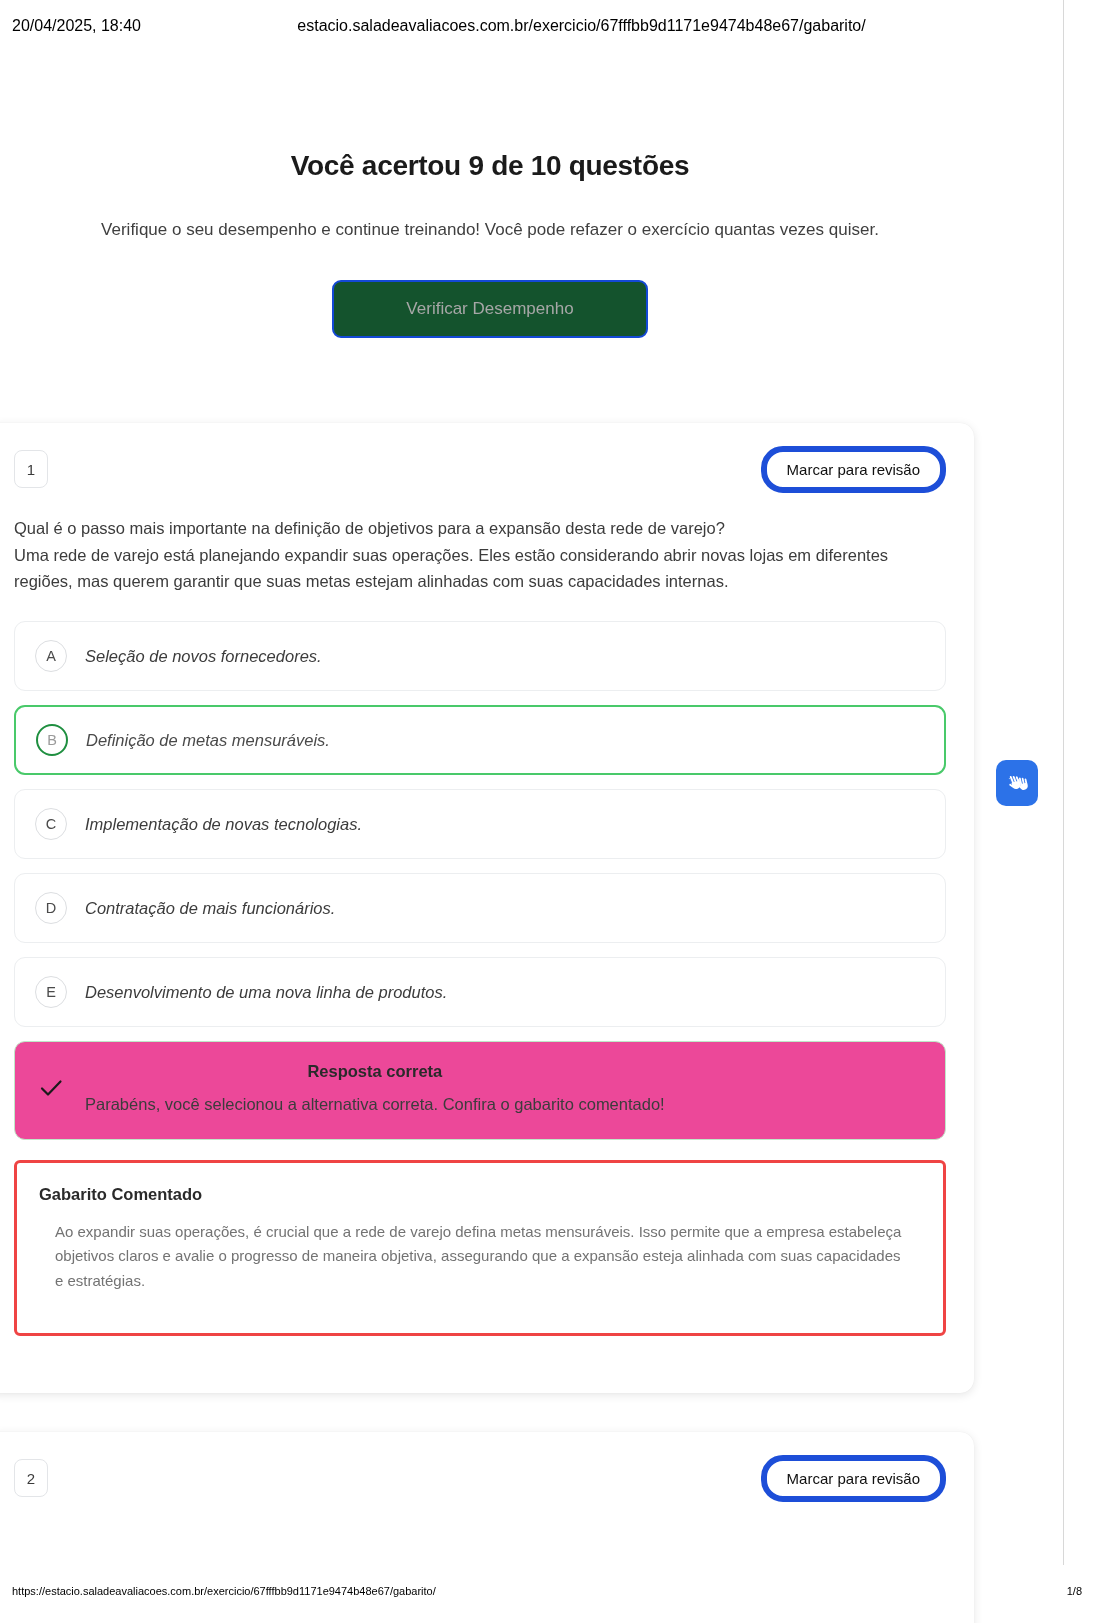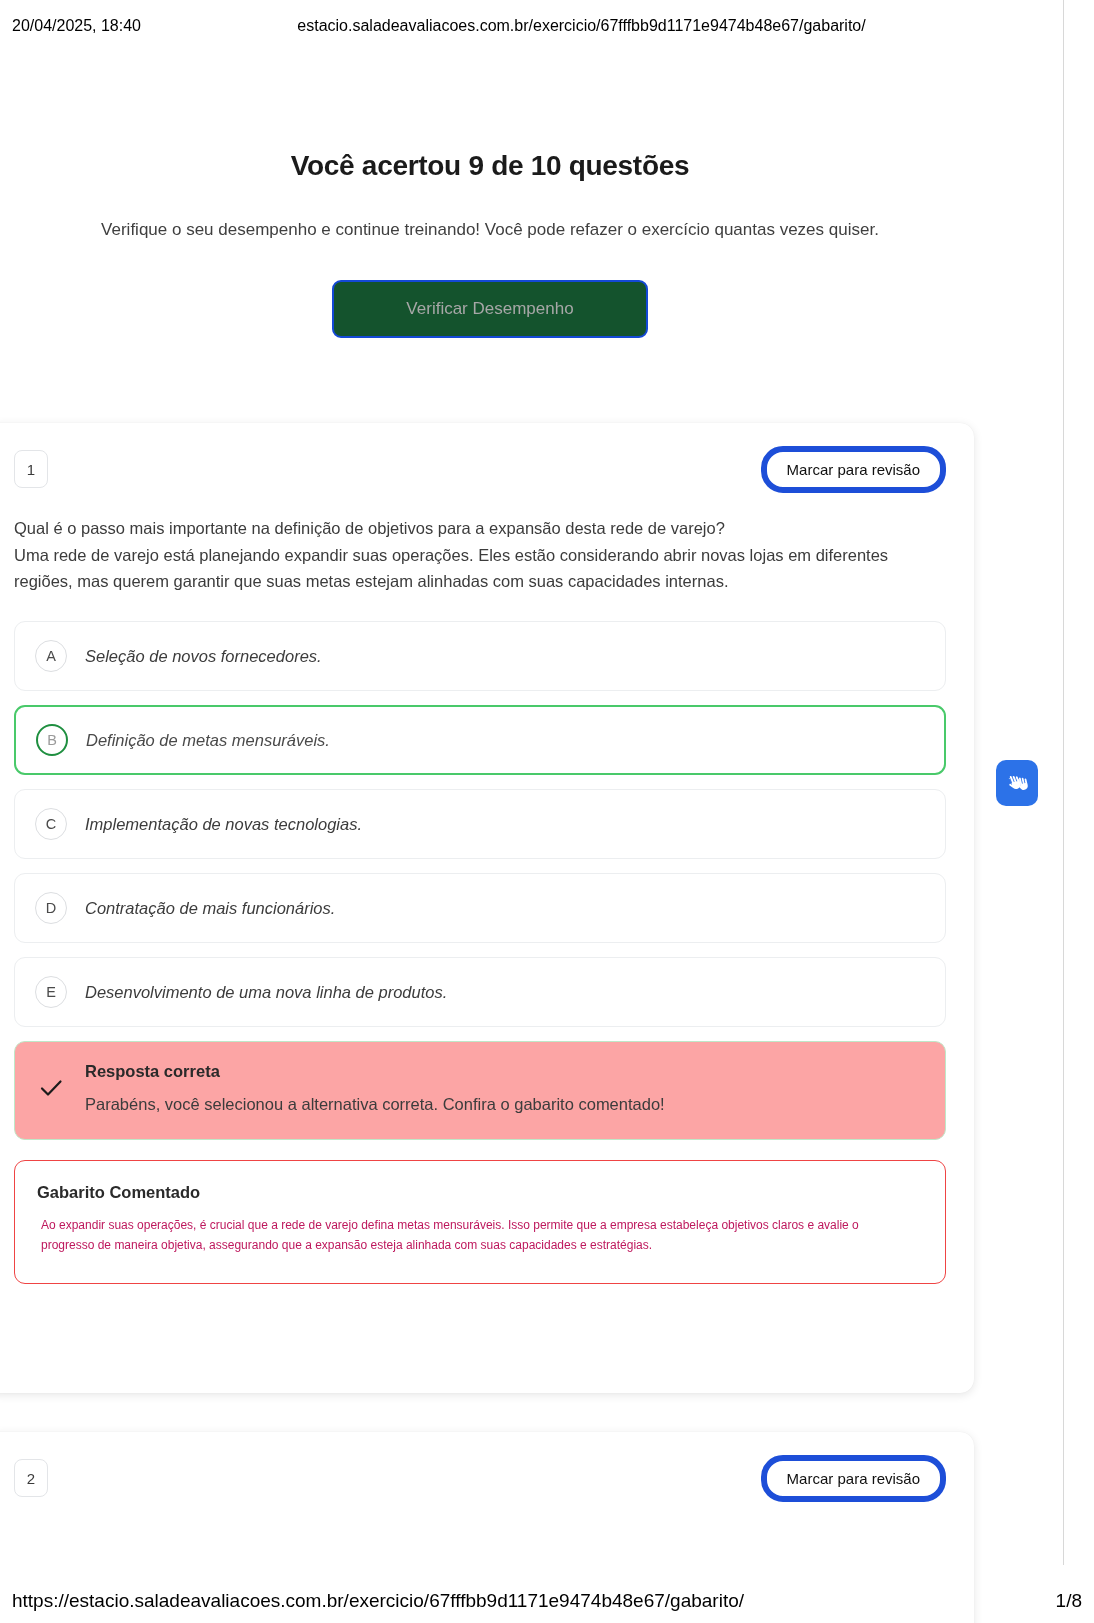--- a/index.html
+++ b/index.html
@@ -34,26 +34,26 @@
     flex: 1;
     text-align: center;
     padding-right: 60px;
     white-space: nowrap;
     overflow: hidden;
   }
 
   
   .print-footer {
     position: absolute;
-    bottom: 10px; left: 0; right: 0;
+    bottom: 20px; left: 0; right: 0;
     height: 24px;
     display: flex;
     align-items: center;
     justify-content: space-between;
-    font-size: 19px;
+    font-size: 11px;
     color: #000;
     padding: 0 12px;
   }
 
   
   .results {
     position: absolute;
     top: 150px;
     left: 0;
     width: 980px;
@@ -180,21 +180,22 @@
 
   
   .feedback {
     display: flex;
     gap: 20px;
     align-items: flex-start;
     border: 1px solid #bfe8c8;
     border-radius: 11px;
     padding: 20px 22px 22px 22px;
     margin-top: 8px;
-    background: #fca5a5;
+    background: #ec4899;
+    text-align: center;
   }
   .check-icon {
     flex: 0 0 auto;
     width: 28px;
     height: 28px;
     margin-top: 12px;
   }
   .check-icon svg { display: block; }
   .fb-title {
     font-size: 16.5px;
@@ -204,36 +205,36 @@
   }
   .fb-text {
     font-size: 16.5px;
     color: #3c3c3c;
     margin: 0;
     line-height: 1.45;
   }
 
   
   .gabarito {
-    border: 1px solid #ef4444;
-    border-radius: 11px;
+    border: 3px solid #ef4444;
+    border-radius: 6px;
     padding: 22px 22px 24px 22px;
     margin-top: 20px;
     background: #ffffff;
   }
   .gab-title {
     font-size: 16.5px;
     font-weight: 700;
     color: #2a2a2a;
     margin: 0 0 14px 0;
   }
   .gab-text {
-    font-size: 12px;
-    color: #be185d;
-    margin: 4px;
+    font-size: 15px;
+    color: #737373;
+    margin: 16px;
     line-height: 1.62;
     max-width: 850px;
   }
 
   
   .vlibras {
     position: absolute;
     top: 760px;
     left: 996px;
     width: 42px;

